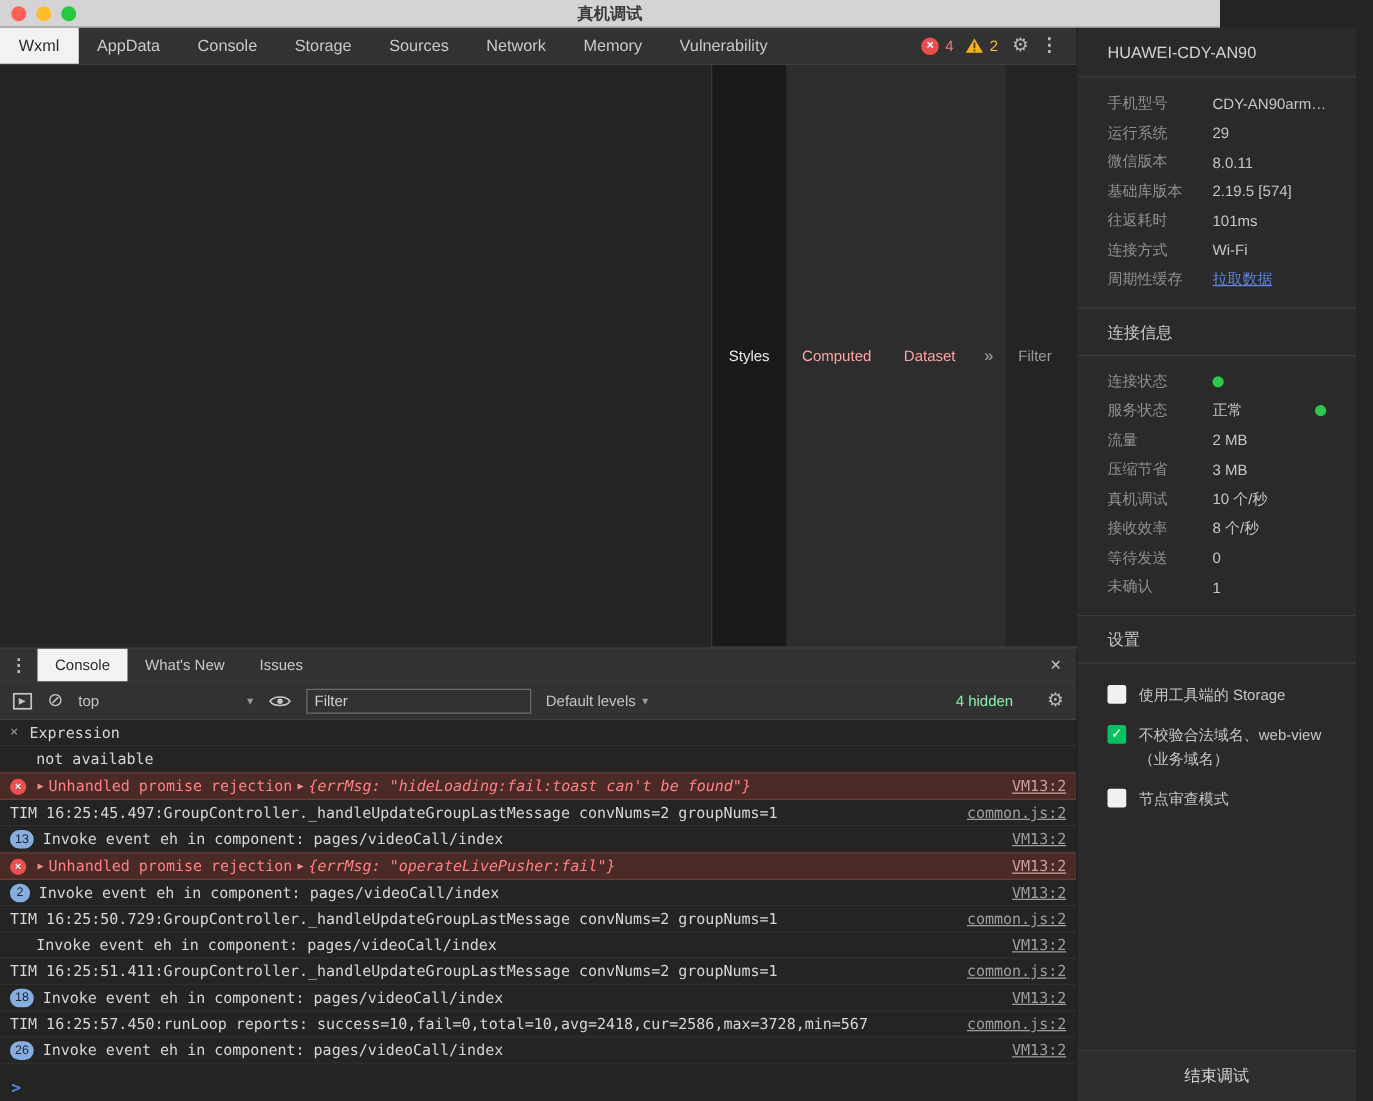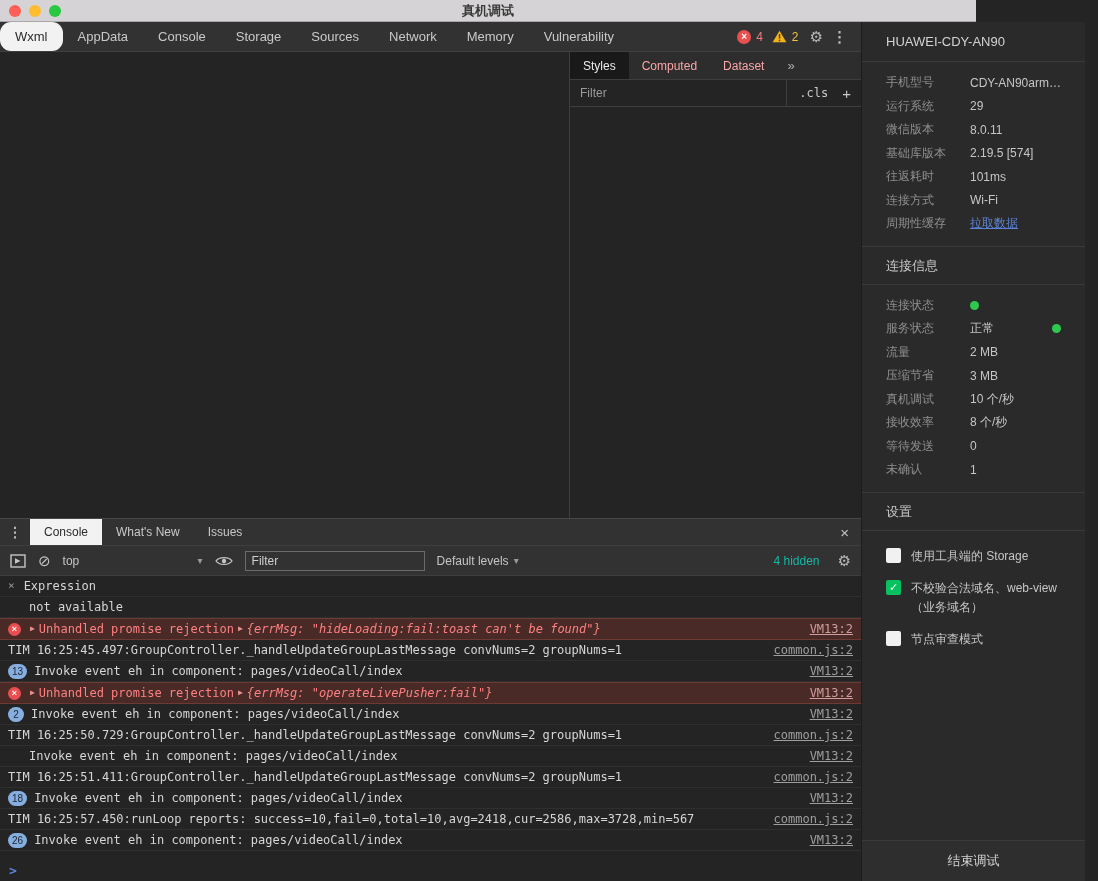--- a/index.html
+++ b/index.html
@@ -13,32 +13,32 @@
   .tl.red { background:#ff5f57; } .tl.yellow { background:#febc2e; } .tl.green { background:#28c840; }
   .win-title { position:absolute; left:0; right:0; text-align:center; font-size:13px; font-weight:bold; color:#3a3a3a; }
 
   .content { flex:1; display:flex; min-height:0; }
 
   
   .devtools { width:862px; flex:0 0 862px; display:flex; flex-direction:column; border-right:1px solid #1c1c1c; min-height:0; }
   .toptabs { flex:0 0 30px; background:#323232; display:flex; align-items:stretch; border-bottom:1px solid #3e3e3e; }
   .tabs-holder { display:flex; align-items:stretch; }
   .top-tab { padding:0 15px; display:flex; align-items:center; color:#c9c9c9; font-size:13px; cursor:default; white-space:nowrap; }
-  .top-tab.active { background:#f2f2f2; color:#2b2b2b;border-radius:11px; }
+  .top-tab.active { background:#f2f2f2; color:#2b2b2b; }
   .toptabs-right { margin-left:auto; display:flex; align-items:center; gap:5px; padding-right:10px; }
   .err-circle { width:14px; height:14px; border-radius:50%; background:#ea4f4f; color:#fff; font-size:10px; line-height:14px; text-align:center; font-weight:bold; }
   .err-count { color:#e87f7f; font-size:12px; margin-right:4px; }
   .warn-count { color:#f2c244; font-size:12px; margin-right:6px; }
   .gear { color:#b8b8b8; font-size:15px; line-height:1; }
   .kebab { color:#b8b8b8; font-size:15px; line-height:1; font-weight:bold; padding:0 4px; }
 
   
   .main-split { flex:0 0 466px; display:flex; min-height:0; }
   .wxml-panel { width:570px; flex:0 0 570px; background:#242424; border-right:1px solid #3e3e3e; }
-  .styles-panel { flex:1; display:flex; flex-direction:column; background:#242424; min-width:0; }
+  .styles-panel { flex:1; display:flex; flex-direction:row; background:#242424; min-width:0; }
   .styles-tabs { flex:0 0 28px; background:#2d2d2d; display:flex; align-items:stretch; border-bottom:1px solid #3e3e3e; }
   .styles-tab { padding:0 13px; display:flex; align-items:center; color:#fca5a5; font-size:12px; white-space:nowrap; }
   .styles-tab.active { background:#191919; color:#eaeaea; }
   .overflow-btn { display:flex; align-items:center; color:#b0b0b0; font-size:13px; padding:0 10px; }
   .styles-filter-row { flex:0 0 27px; display:flex; align-items:center; border-bottom:1px solid #3e3e3e; padding:0 10px; background:#242424; }
   .styles-filter { flex:1; background:transparent; border:none; outline:none; color:#cfcfcf; font-size:12px; font-family:"Liberation Sans",sans-serif; }
   .styles-filter::placeholder { color:#9a9a9a; }
   .styles-filter-btns { display:flex; align-items:center; gap:14px; border-left:1px solid #3e3e3e; padding-left:12px; height:100%; }
   .cls-btn { color:#c9c9c9; font-size:12px; font-family:"DejaVu Sans Mono",monospace; }
   .plus-btn { color:#c9c9c9; font-size:15px; line-height:1; }
@@ -53,21 +53,21 @@
   .drawer-close { margin-left:auto; display:flex; align-items:center; padding:0 12px; color:#c5c5c5; font-size:15px; }
 
   .console-toolbar { flex:0 0 30px; background:#323232; border-bottom:1px solid #3e3e3e; display:flex; align-items:center; padding:0 10px; gap:12px; }
   .clear-ic { color:#c5c5c5; font-size:15px; line-height:1; }
   .ctx-dd { width:140px; display:flex; align-items:center; justify-content:space-between; color:#c5c5c5; font-size:12px; }
   .dd-arrow { color:#9a9a9a; font-size:10px; }
   .console-filter { width:180px; height:20px; background:#323232; border:1px solid #6a6a6a; color:#d6d6d6; font-size:12px; padding:0 6px; outline:none; font-family:"Liberation Sans",sans-serif; }
   .console-filter::placeholder { color:#cfcfcf; }
   .levels-dd { display:flex; align-items:center; gap:5px; color:#c5c5c5; font-size:12px; }
   .tb-spacer { flex:1; }
-  .hidden-count { color:#14b8a6; font-size:12px; margin-right:6px; }
+  .hidden-count { color:#86efac; font-size:12px; margin-right:15px; }
 
   .console-log { flex:1; min-height:0; overflow:hidden; font-family:"DejaVu Sans Mono",monospace; font-size:12px; background:#242424; }
   .crow { display:flex; align-items:center; padding:2px 8px; line-height:16px; border-bottom:1px solid #2f2f2f; color:#d6d6d6; min-height:21px; }
   .crow-left { display:flex; align-items:center; min-width:0; white-space:nowrap; overflow:hidden; }
   .crow-error { background:#4a2a27; color:#ff8080; border-top:1px solid #6b3a35; border-bottom:1px solid #6b3a35; }
   .err-ic { width:13px; height:13px; flex:0 0 13px; border-radius:50%; background:#ea4f4f; color:#fff; font-size:9px; line-height:13px; text-align:center; font-weight:bold; margin-right:5px; font-family:"Liberation Sans",sans-serif; }
   .tri { font-size:8px; color:#e8938c; margin:0 4px; flex:0 0 auto; }
   .edetail { font-style:italic; }
   .x-ic { color:#9a9a9a; font-size:11px; margin-right:9px; flex:0 0 auto; }
   .indent { width:21px; flex:0 0 21px; }

